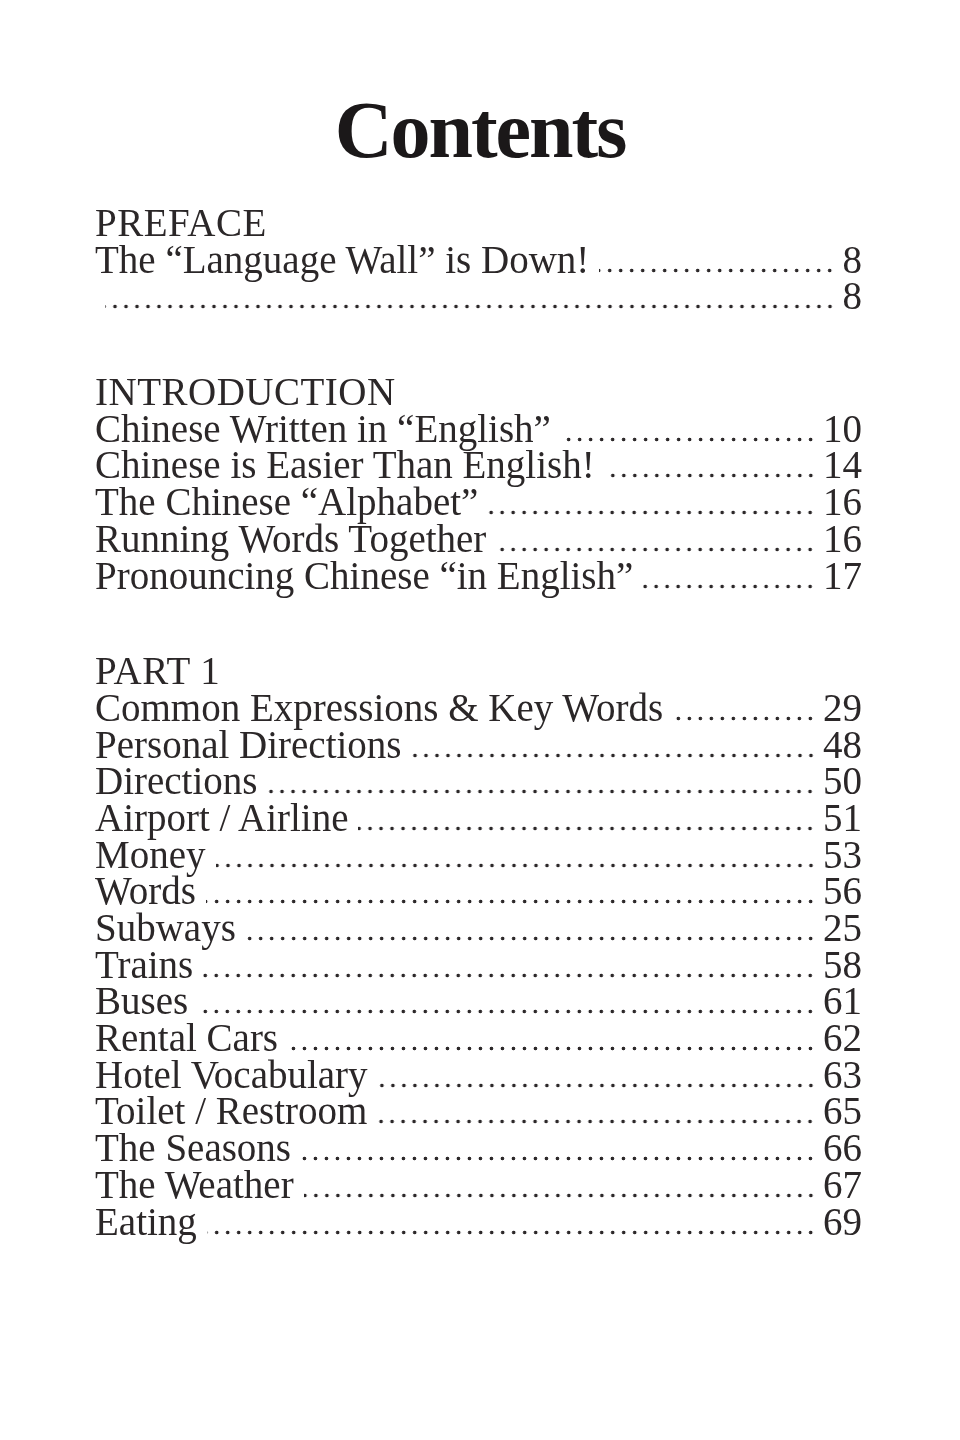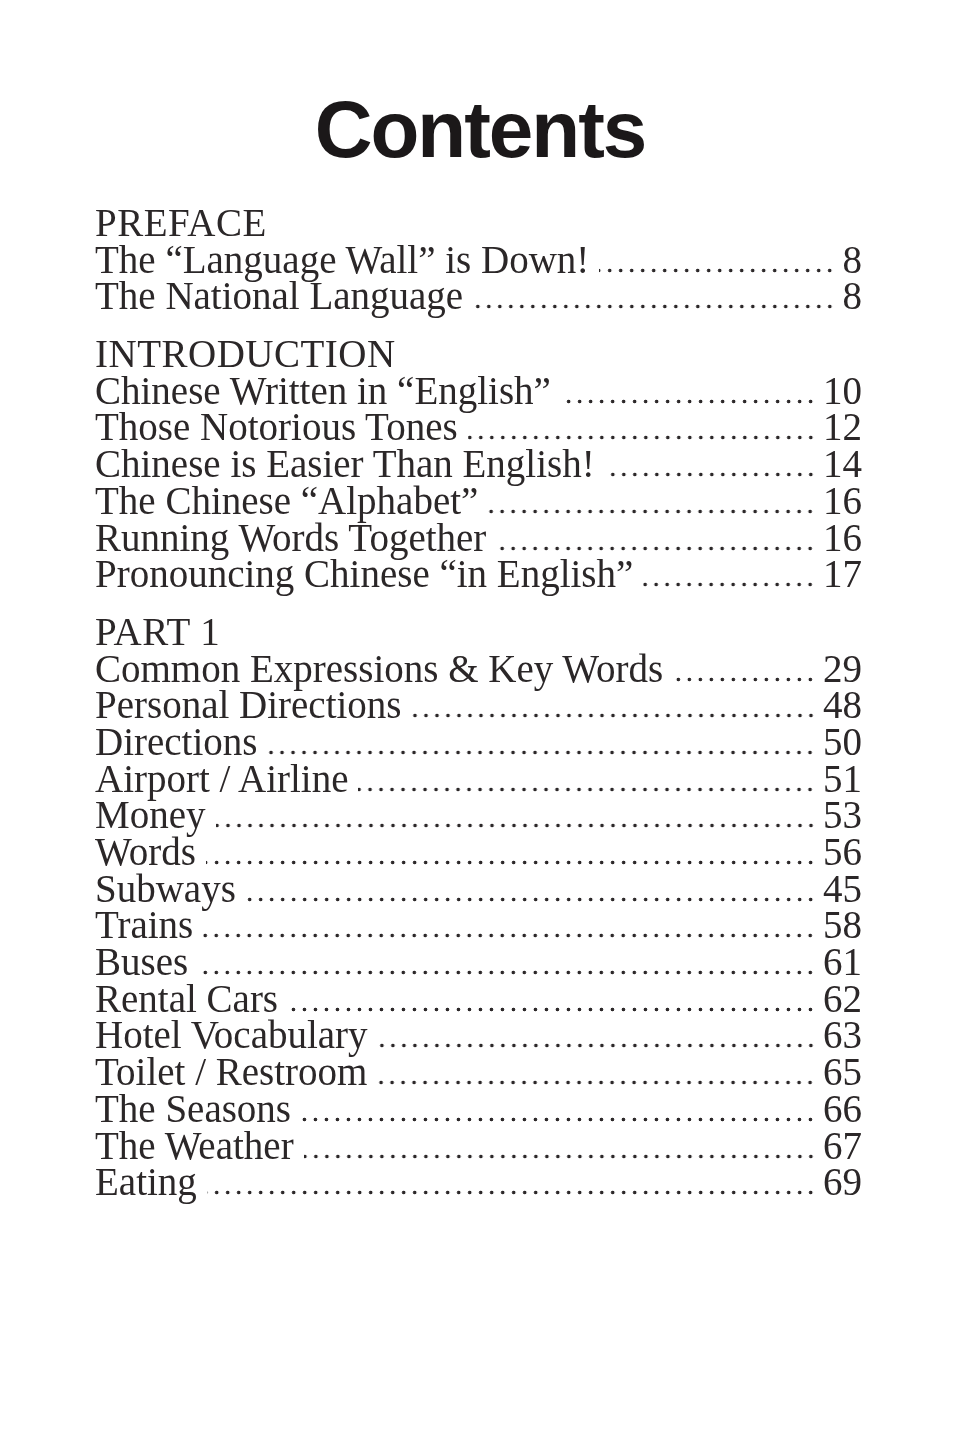--- a/index.html
+++ b/index.html
@@ -15,35 +15,35 @@
   .page {
     position: relative;
     width: 960px;
     height: 1440px;
     background: #ffffff;
     overflow: hidden;
   }
   .title {
     margin: 90px 0 0 0;
     text-align: center;
-    font-family: Liberation Sans, sans-serif;
+    font-family: Liberation Serif, serif;
     font-size: 80px;
     line-height: 80px;
     font-weight: 700;
     letter-spacing: -2px;
     color: #1b1819;
   }
   .toc {
     margin: 30px 0 0 95px;
     width: 767px;
     font-size: 39px;
     color: #2b2728;
   }
   .toc-section + .toc-section {
-    margin-top: 21px; 
+    margin-top: 59px; 
   }
   .toc-row {
     display: flex;
     align-items: baseline;
     height: 36.7px;
     white-space: nowrap;
   }
   .toc-heading {
     letter-spacing: 0.5px;
   }
@@ -74,40 +74,34 @@
   <section class="toc-section">
     <div class="toc-row toc-heading">PREFACE</div>
 
   <div class="toc-row">
     <span class="toc-label">The “Language Wall” is Down!</span>
     <span class="toc-leader"></span>
     <span class="toc-num">8</span>
   </div>
 
   <div class="toc-row">
-    <span class="toc-label">The National Language</span>
     <span class="toc-leader"></span>
     <span class="toc-num">8</span>
   </div>
 </section>
 
   <section class="toc-section">
     <div class="toc-row toc-heading">INTRODUCTION</div>
 
   <div class="toc-row">
     <span class="toc-label">Chinese Written in “English”</span>
     <span class="toc-leader"></span>
     <span class="toc-num">10</span>
   </div>
 
-  <div class="toc-row">
-    <span class="toc-label">Those Notorious Tones</span>
-    <span class="toc-leader"></span>
-    <span class="toc-num">12</span>
-  </div>
 
   <div class="toc-row">
     <span class="toc-label">Chinese is Easier Than English!</span>
     <span class="toc-leader"></span>
     <span class="toc-num">14</span>
   </div>
 
   <div class="toc-row">
     <span class="toc-label">The Chinese “Alphabet”</span>
     <span class="toc-leader"></span>
@@ -163,21 +157,21 @@
 
   <div class="toc-row">
     <span class="toc-label">Words</span>
     <span class="toc-leader"></span>
     <span class="toc-num">56</span>
   </div>
 
   <div class="toc-row">
     <span class="toc-label">Subways</span>
     <span class="toc-leader"></span>
-    <span class="toc-num">45</span>
+    <span class="toc-num">25</span>
   </div>
 
   <div class="toc-row">
     <span class="toc-label">Trains</span>
     <span class="toc-leader"></span>
     <span class="toc-num">58</span>
   </div>
 
   <div class="toc-row">
     <span class="toc-label">Buses</span>

